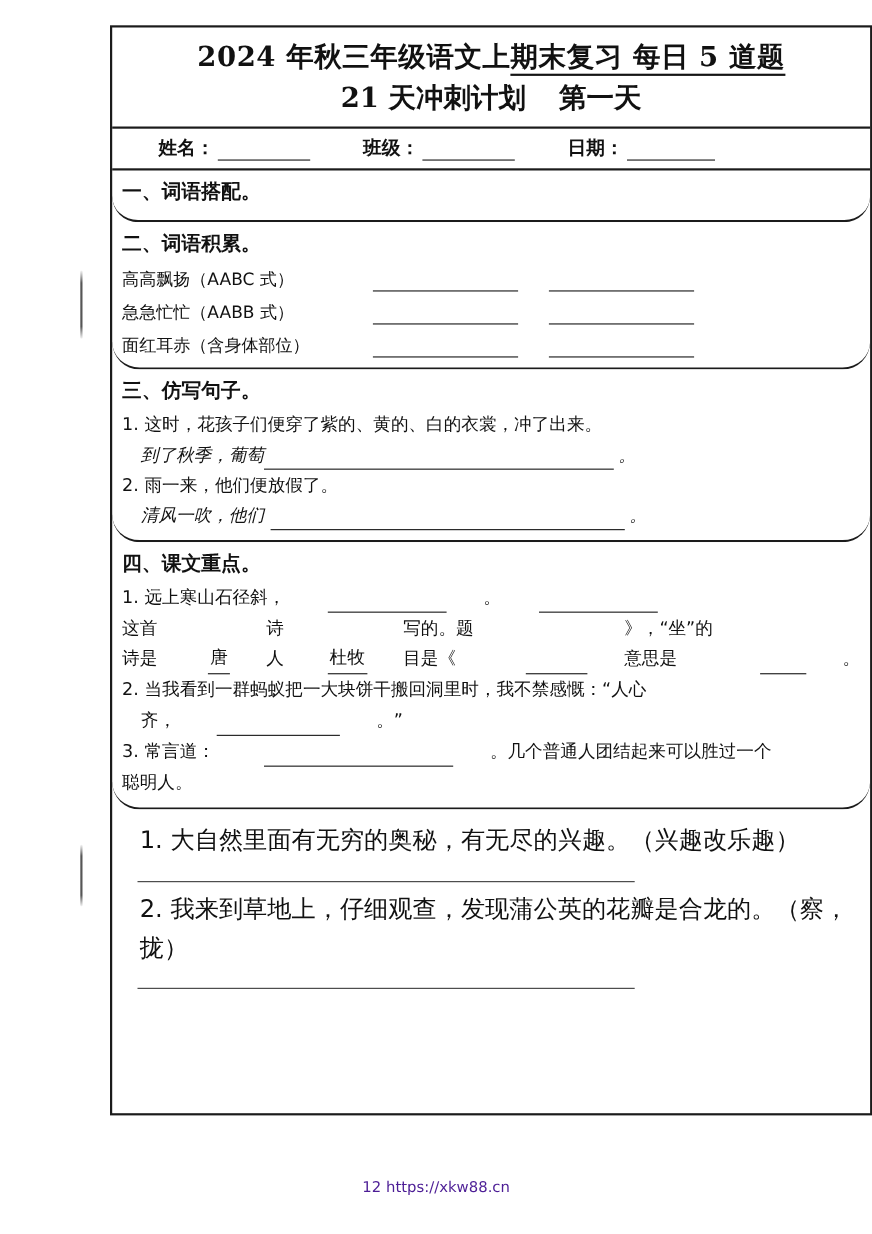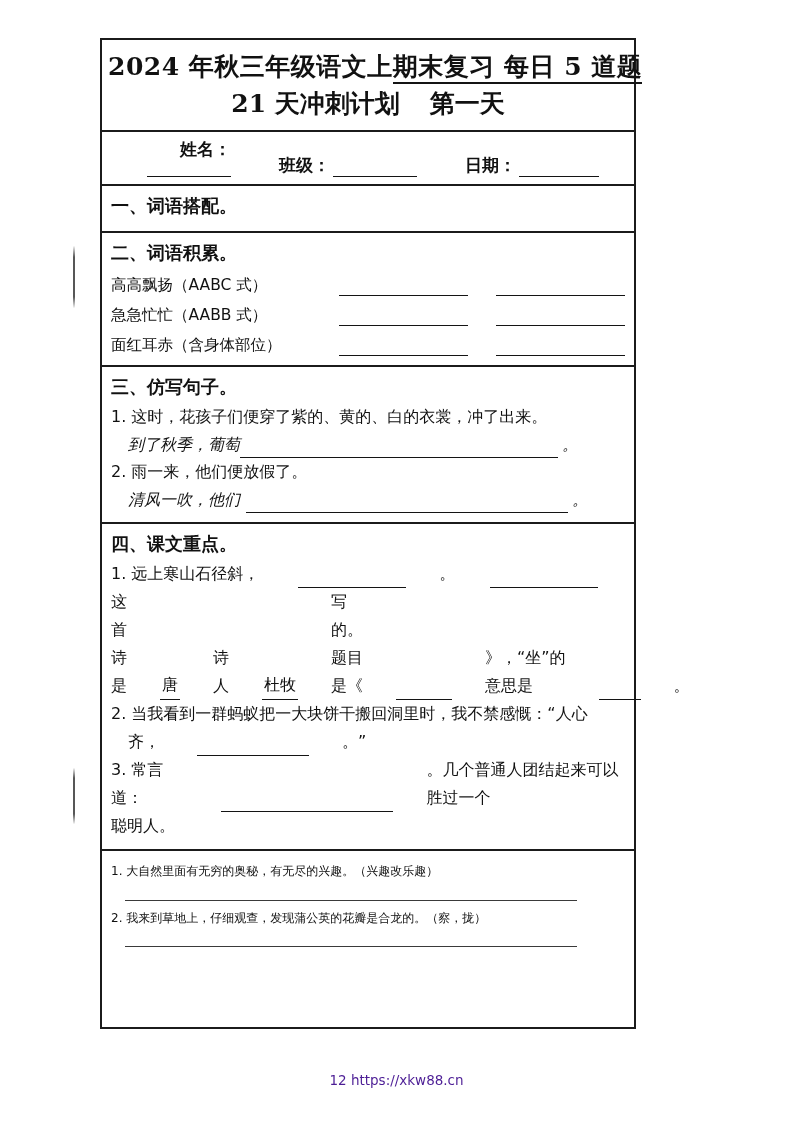--- a/index.html
+++ b/index.html
@@ -24,22 +24,22 @@
     background: linear-gradient(to bottom, rgba(40,40,40,0.05), rgba(30,30,30,0.75) 18%, rgba(30,30,30,0.75) 82%, rgba(40,40,40,0.05));
     border-radius: 1px;
   }
   .margin-mark.m1 { top: 246px; height: 62px; }
   .margin-mark.m2 { top: 768px; height: 56px; }
 
   
   .sheet {
     position: absolute;
     left: 100px;
-    top: 38px;
-    width: 536px;
+    top: 23px;
+    width: 693px;
     height: 991px;
     border: 2.2px solid #1b1b1b;
     box-sizing: border-box;
     background: #fff;
   }
 
   .band {
     border-bottom: 2.2px solid #1b1b1b;
     box-sizing: border-box;
   }
@@ -81,29 +81,29 @@
     font-family: "DejaVu Sans", "Liberation Sans", sans-serif;
   }
   .meta-field { display: flex; align-items: flex-end; }
   .meta-label { white-space: nowrap; }
   .meta-blank {
     display: inline-block;
     border-bottom: 1.6px solid #141414;
     height: 15px;
     margin-left: 3px;
   }
-  .mf-name { margin-left: 42px; flex-direction: column; }
+  .mf-name { margin-left: 42px; }
   .mf-name .meta-blank { width: 84px; }
   .mf-class { margin-left: 48px; }
   .mf-class .meta-blank { width: 84px; }
   .mf-date { margin-left: 48px; }
   .mf-date .meta-blank { width: 80px; }
 
   
-  .sec { padding: 7px 9px 9px 9px; }
+  .sec { padding: 7px 9px 9px 9px; border-radius: 25px; }
   .sec-title {
     font-family: "DejaVu Sans", "Liberation Sans", sans-serif;
     font-weight: bold;
     font-size: 18px;
     line-height: 1.45;
     margin-bottom: 3px;
   }
 
   
   .match-grid {
@@ -168,23 +168,24 @@
   }
   .ans {
     border-bottom: 1.5px solid #141414;
     padding: 0 2px;
     white-space: nowrap;
   }
 
   
   .s5-q {
     font-family: "DejaVu Sans", "Liberation Sans", sans-serif;
-    font-size: 12px;
+    font-size: 22px;
     line-height: 1.6;
     margin-top: 4px;
+    margin-left: 16px;
   }
   .s5-blank {
     border-bottom: 1.6px solid #3a3a3a;
     width: 452px;
     height: 1px;
     margin: 17px 0 8px 14px;
   }
 
   
   .footer {

